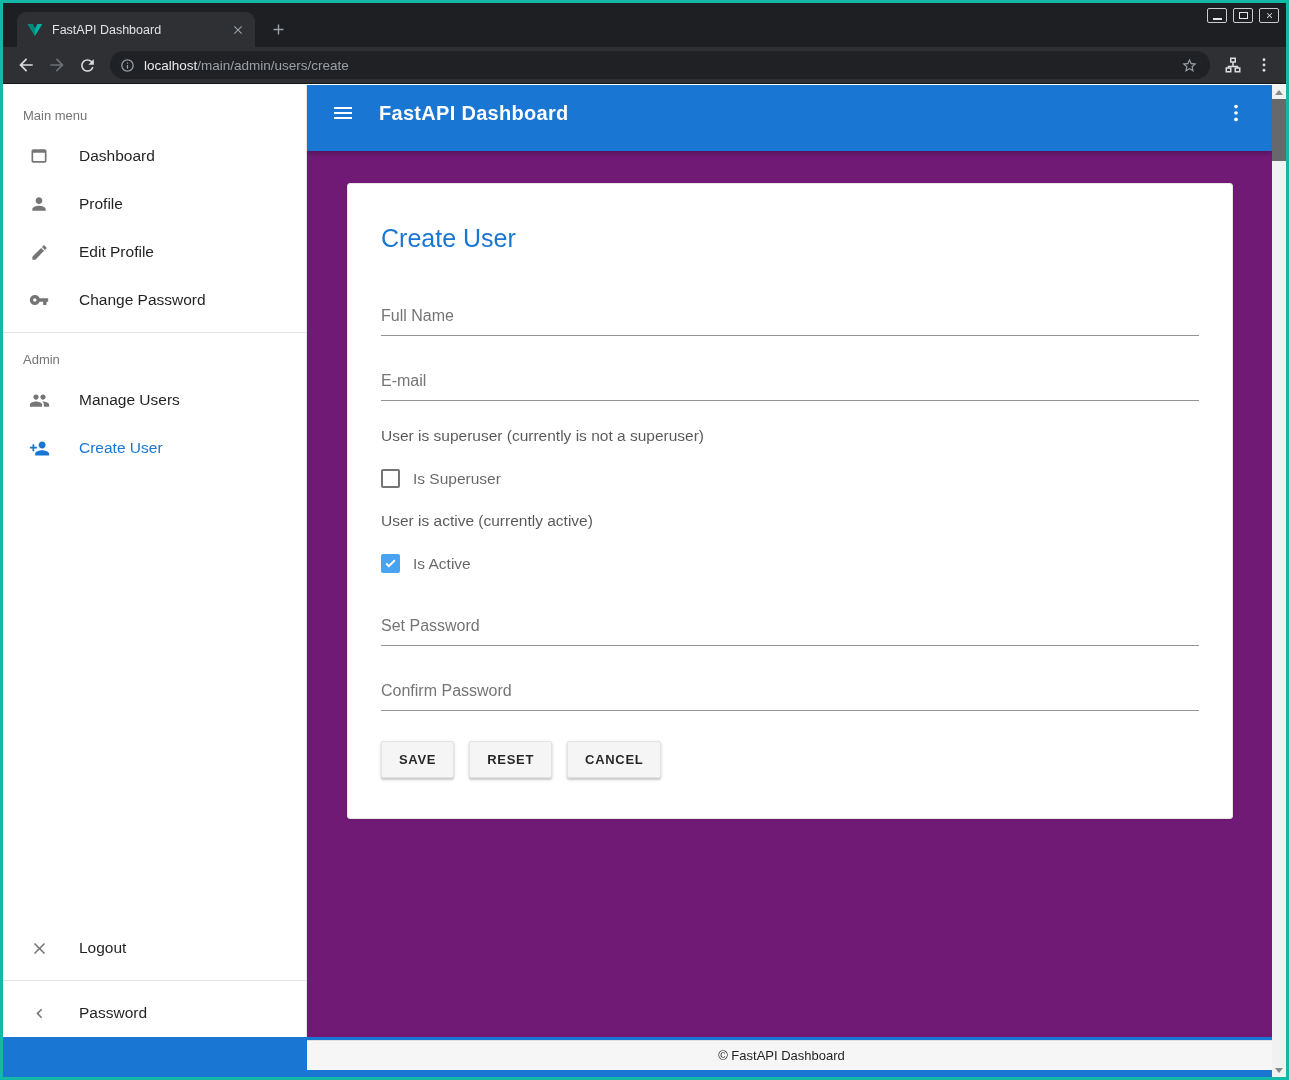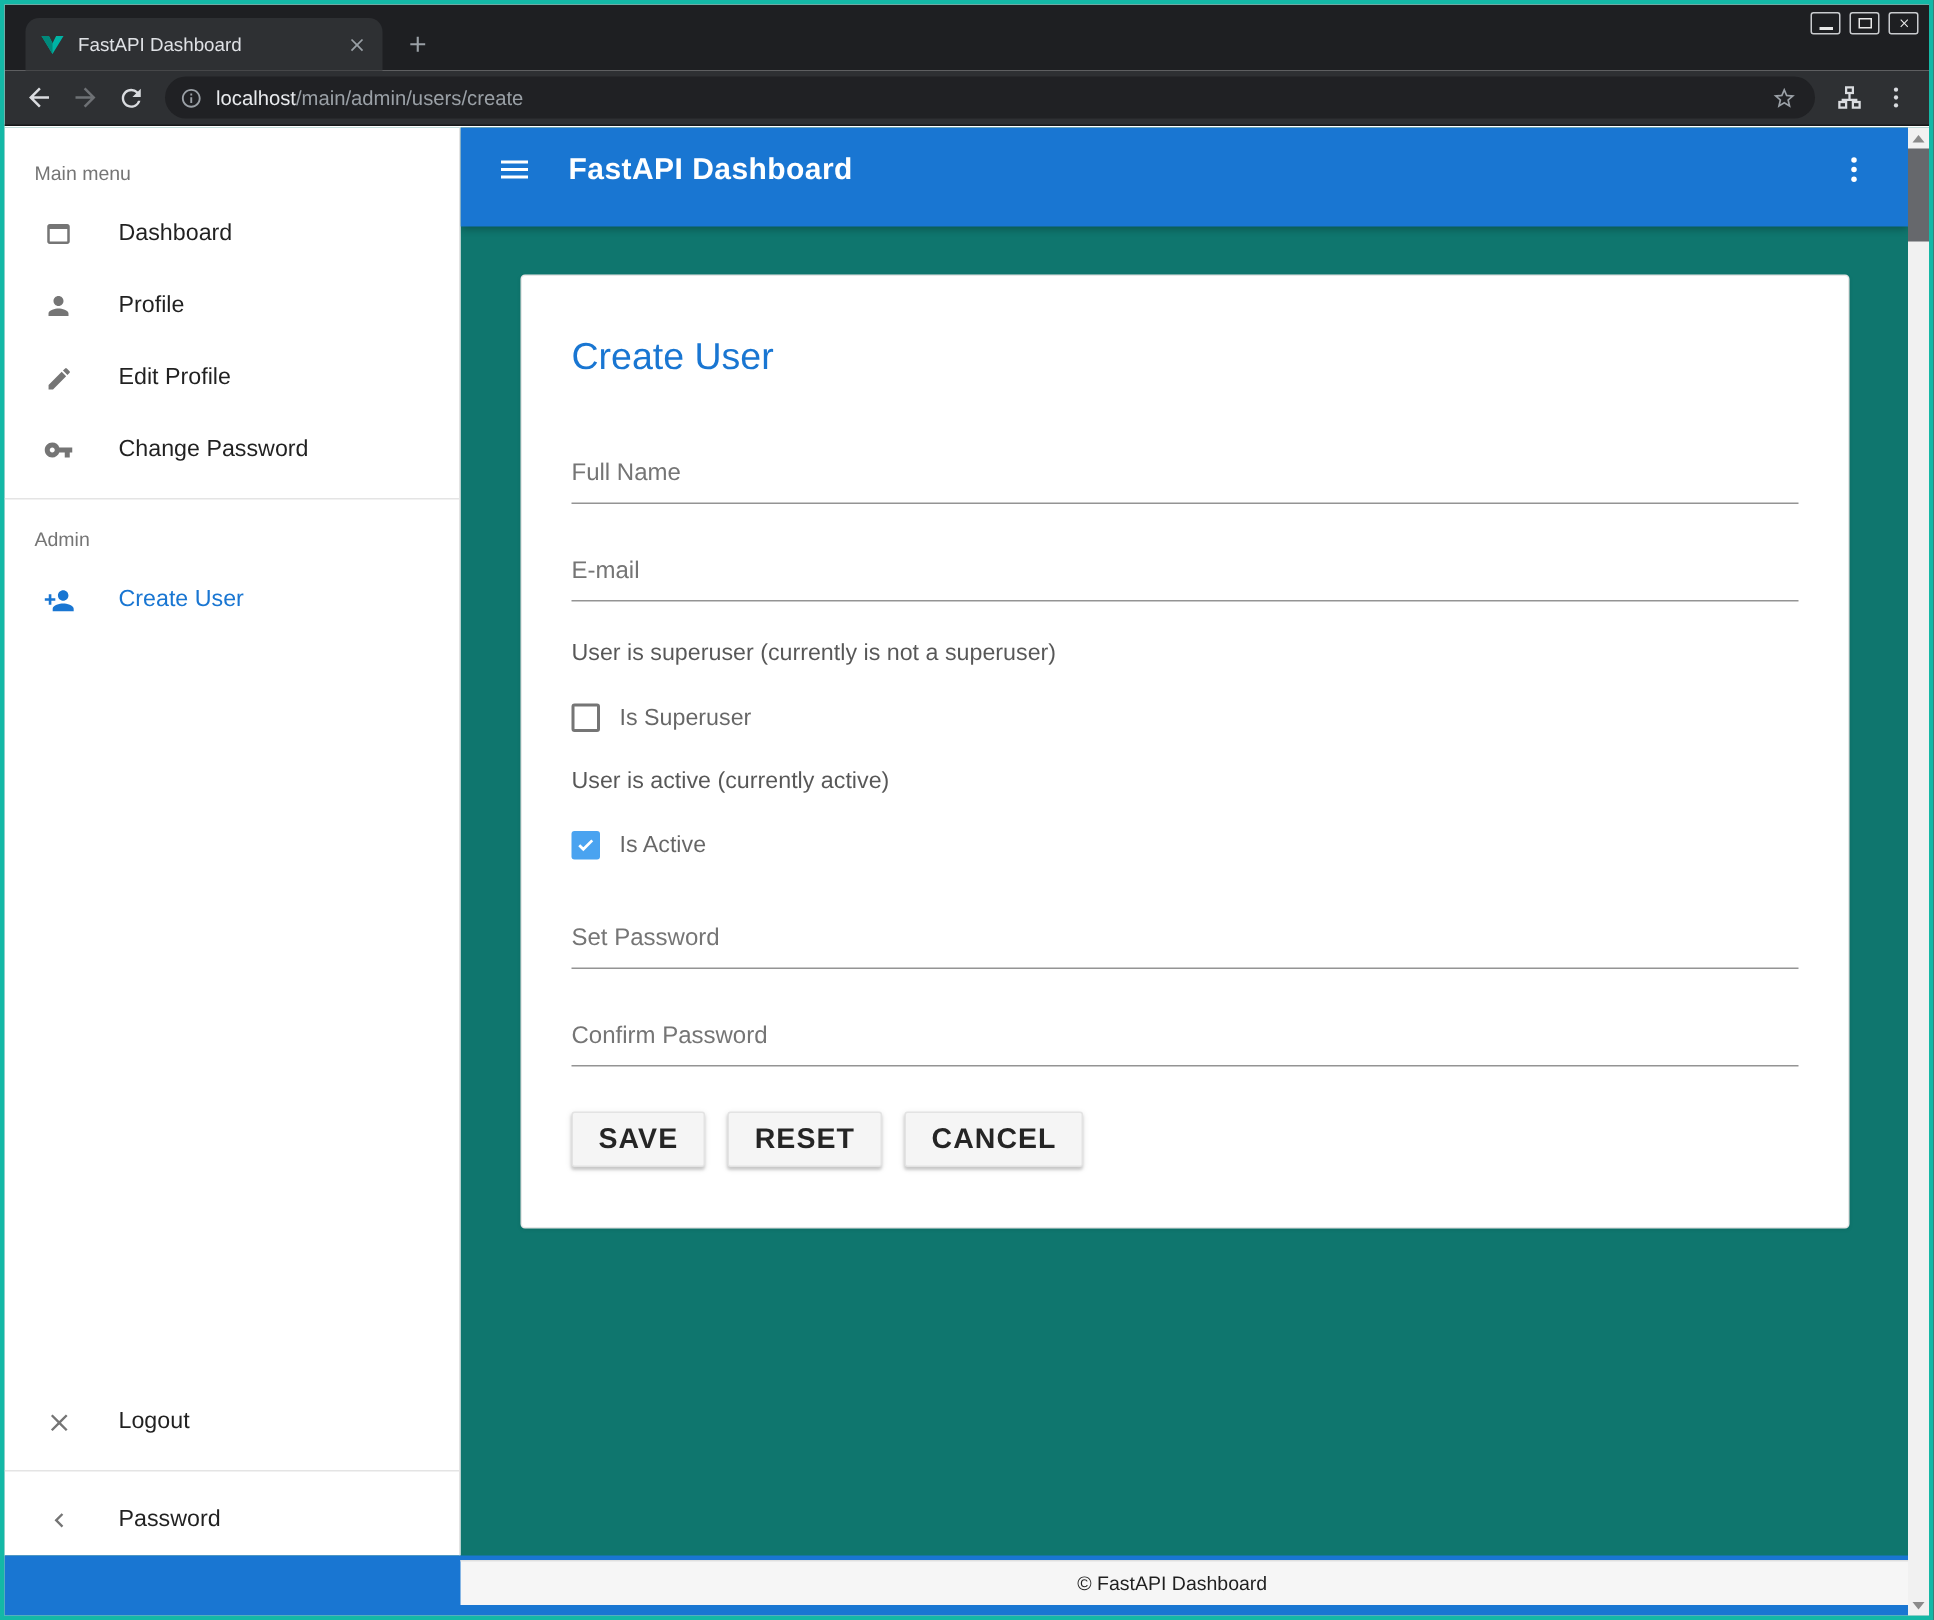--- a/index.html
+++ b/index.html
@@ -22,21 +22,21 @@
   .toolbar{position:absolute;top:44px;left:0;right:0;height:37px;background:#2e3033;border-bottom:1px solid #17181a;display:flex;align-items:center;padding:0 8px;gap:2px}
   .tb-btn{width:29px;height:29px;color:#dadce0}
   .tb-btn.disabled{color:#6e7175}
   .omnibox{flex:1;height:28px;background:#202124;border-radius:14px;display:flex;align-items:center;padding:0 10px;margin:0 6px;color:#9aa0a6;cursor:text}
   .url{font-size:13.5px;margin-left:9px;flex:1;white-space:nowrap;overflow:hidden}
   .url .host{color:#e8eaed}
   .url .path{color:#9aa0a6}
   .star-btn{width:22px;height:22px;color:#9aa0a6}
 
   
-  .page{position:absolute;top:82px;left:0;right:0;bottom:0;background:#0f766e}
+  .page{position:absolute;top:82px;left:0;right:0;bottom:0;background:#701a75}
 
   .sidebar{position:absolute;top:0;left:0;bottom:40px;width:304px;background:#fff;border-right:1px solid #e4e4e4;display:flex;flex-direction:column;padding-top:12px;overflow:hidden}
   .section-label{padding:11px 20px 9px;font-size:13px;color:#757575}
   .nav-item{height:48px;flex:0 0 48px;display:flex;align-items:center;padding:0 16px 0 24px;color:rgba(0,0,0,.87);font-size:15.5px;cursor:pointer}
   .nav-icon{width:24px;height:24px;color:#757575;margin-right:28px;display:flex;align-items:center;justify-content:center}
   .nav-item.active{color:var(--primary,#1976d2)}
   .nav-item.active .nav-icon{color:var(--primary,#1976d2)}
   .divider{height:1px;background:#e4e4e4;margin:8px 0;flex:0 0 1px}
   .spacer{flex:1}
 
@@ -54,21 +54,21 @@
   .tfield input{width:100%;border:none;outline:none;border-bottom:1px solid #949494;padding:6px 0 10px;font-size:16px;background:transparent;color:rgba(0,0,0,.87)}
   .tfield input::placeholder{color:#757575;opacity:1}
   .hint{font-size:15.5px;color:rgba(0,0,0,.66);margin:-4px 0 24px}
   .cb-row{display:flex;align-items:center;margin-bottom:28px;cursor:pointer}
   .cb{width:19px;height:19px;border-radius:2px;margin-right:13px;flex:0 0 19px}
   .cb.unchecked{border:2px solid #757575;background:#fff}
   .cb.checked{background:var(--checkbox_checked,#4aa3f0);display:flex;align-items:center;justify-content:center}
   .cb-label{font-size:15.5px;color:rgba(0,0,0,.6)}
   .gap{height:10px}
   .btn-row{display:flex;gap:15px;margin-top:27px}
-  .btn{height:37px;padding:0 17px;background:#f5f5f5;border:1px solid #e3e3e3;border-radius:2px;font-family:inherit;font-size:19px;font-weight:700;letter-spacing:.7px;color:rgba(0,0,0,.85);box-shadow:0 2px 2px rgba(0,0,0,.16),0 1px 4px rgba(0,0,0,.1);cursor:pointer;display:flex;align-items:center}
+  .btn{height:37px;padding:0 17px;background:#f5f5f5;border:1px solid #e3e3e3;border-radius:2px;font-family:inherit;font-size:13px;font-weight:700;letter-spacing:.7px;color:rgba(0,0,0,.85);box-shadow:0 2px 2px rgba(0,0,0,.16),0 1px 4px rgba(0,0,0,.1);cursor:pointer;display:flex;align-items:center}
 
   .page-footer{position:absolute;left:0;right:14px;bottom:0;height:40px;background:var(--primary,#1976d2)}
   .footer-inset{position:absolute;left:304px;right:0;top:3px;height:30px;background:#f6f6f6;border-top:1px solid #e0e0e0;display:flex;align-items:center;justify-content:center;padding-right:16px;font-size:13px;color:rgba(0,0,0,.87)}
 
   .scrollbar{position:absolute;top:0;right:0;bottom:0;width:14px;background:#f1f1f1;display:flex;flex-direction:column;align-items:center}
   .sb-btn{height:14px;width:14px;display:flex;align-items:center;justify-content:center;cursor:pointer}
   .sb-arrow-up{width:0;height:0;border-left:4px solid transparent;border-right:4px solid transparent;border-bottom:5px solid #8a8a8a}
   .sb-arrow-down{width:0;height:0;border-left:4px solid transparent;border-right:4px solid transparent;border-top:5px solid #8a8a8a}
   .sb-thumb{width:14px;height:62px;background:#66686c;cursor:grab}
   .sb-bottom{margin-top:auto}
@@ -197,20 +197,28 @@
           <svg width="20" height="20" viewBox="0 0 24 24" fill="currentColor">
               <path d="M12.65 10A5.99 5.99 0 0 0 7 6c-3.31 0-6 2.69-6 6s2.69 6 6 6c2.61 0 4.83-1.67 5.65-4H17v4h4v-4h2v-4H12.65zM7 14c-1.1 0-2-.9-2-2s.9-2 2-2 2 .9 2 2-.9 2-2 2z"></path>
             </svg>
         </span>
         <span class="nav-label">Change Password</span>
       </div>
 
       <div class="divider"></div>
       <div class="section-label">Admin</div>
 
+      <div class="nav-item">
+        <span class="nav-icon">
+          <svg width="21" height="21" viewBox="0 0 24 24" fill="currentColor">
+              <path d="M16 11c1.66 0 2.99-1.34 2.99-3S17.66 5 16 5c-1.66 0-3 1.34-3 3s1.34 3 3 3zm-8 0c1.66 0 2.99-1.34 2.99-3S9.66 5 8 5C6.34 5 5 6.34 5 8s1.34 3 3 3zm0 2c-2.33 0-7 1.17-7 3.5V19h14v-2.5c0-2.33-4.67-3.5-7-3.5zm8 0c-.29 0-.62.02-.97.05 1.16.84 1.97 1.97 1.97 3.45V19h6v-2.5c0-2.33-4.67-3.5-7-3.5z"></path>
+            </svg>
+        </span>
+        <span class="nav-label">Manage Users</span>
+      </div>
 
       <div class="nav-item active">
         <span class="nav-icon">
           <svg width="21" height="21" viewBox="0 0 24 24" fill="currentColor">
               <path d="M15 12c2.21 0 4-1.79 4-4s-1.79-4-4-4-4 1.79-4 4 1.79 4 4 4zm-9-2V7H4v3H1v2h3v3h2v-3h3v-2H6zm9 4c-2.67 0-8 1.34-8 4v2h16v-2c0-2.66-5.33-4-8-4z"></path>
             </svg>
         </span>
         <span class="nav-label">Create User</span>
       </div>
 

